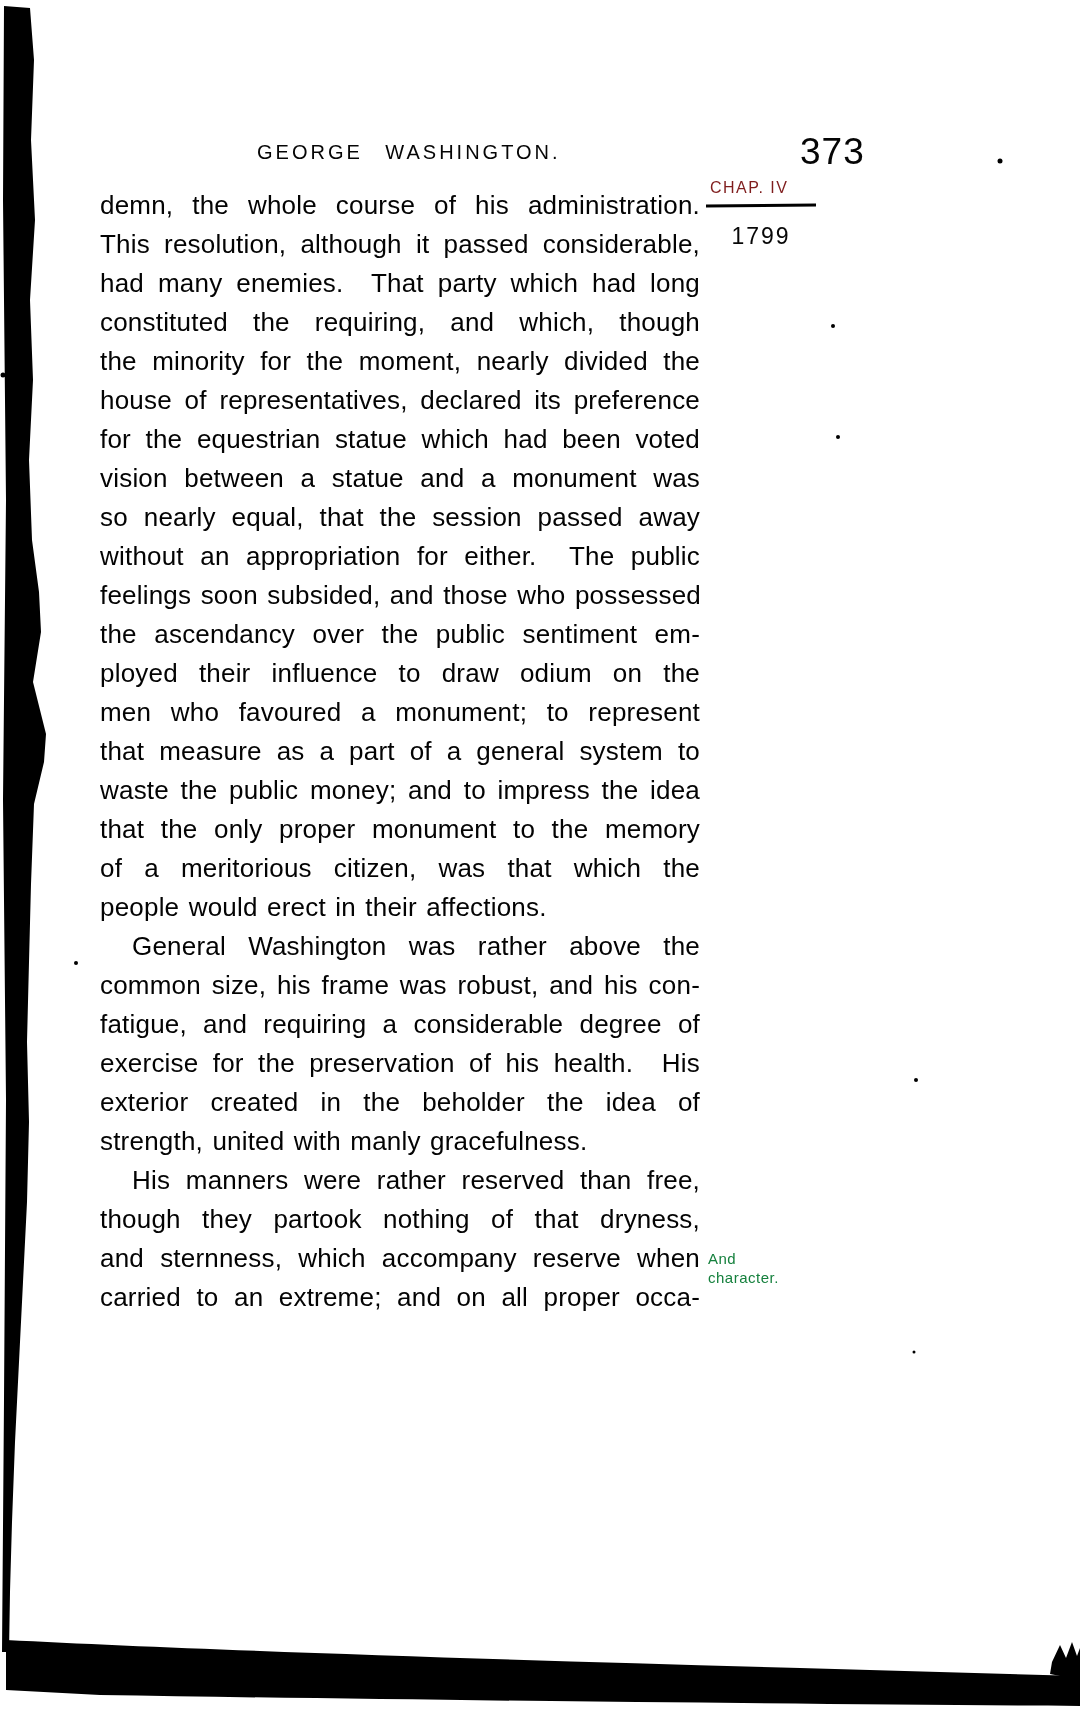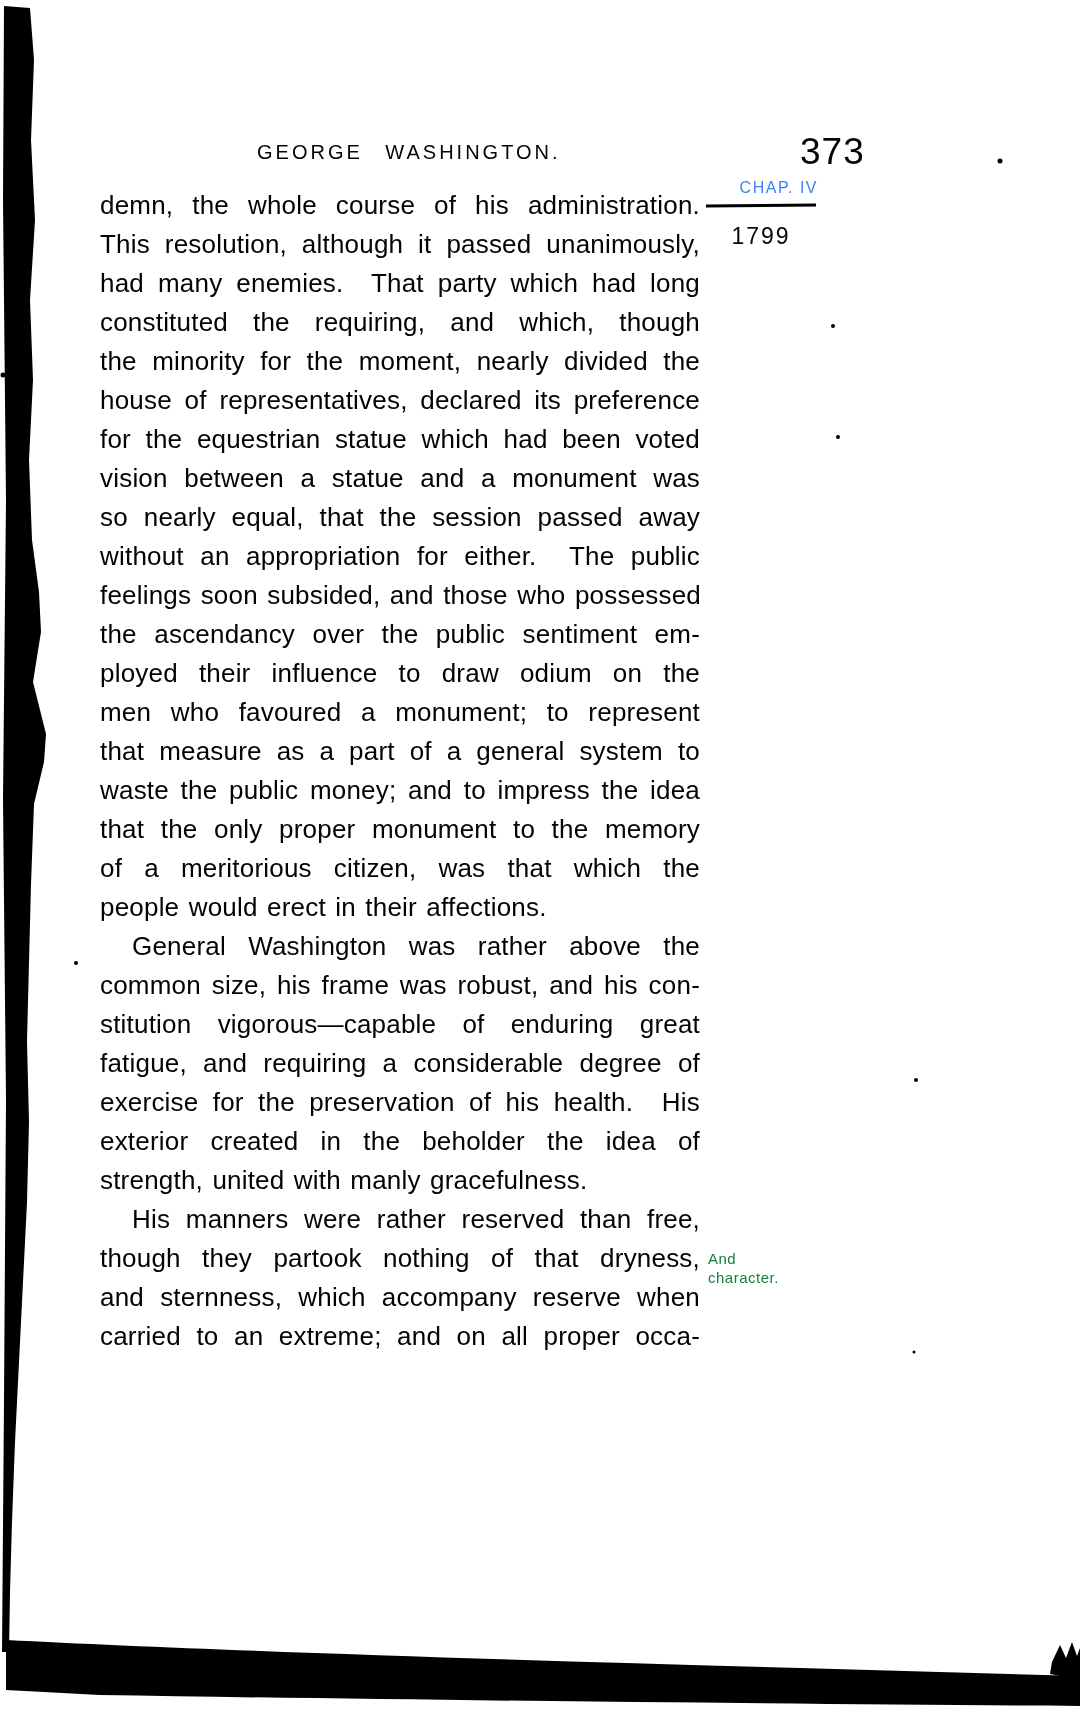--- a/index.html
+++ b/index.html
@@ -38,22 +38,21 @@
   .chap-block {
     position: absolute;
     left: 706px; top: 179px;
     width: 112px;
   }
   .chap-label {
     font-size: 16px;
     letter-spacing: 1.5px;
     white-space: nowrap;
     padding-left: 4px;
-    color: #3b82f6;
-    text-align: right;
+    color: #7f1d1d;
   }
   .chap-rule {
     margin-top: 7px;
     width: 110px;
     height: 3px;
     background: #000;
     transform: rotate(-0.6deg);
   }
   .chap-year {
     margin-top: 16px;
@@ -126,41 +125,40 @@
   <div class="page-number">373</div>
 
   <div class="chap-block">
     <div class="chap-label">CHAP. IV</div>
     <div class="chap-rule"></div>
     <div class="chap-year">1799</div>
   </div>
 
   <div class="body-text" id="body-text">
       <div class="line">demn, the whole course of his administration.</div>
-      <div class="line">This resolution, although it passed unanimously,</div>
+      <div class="line">This resolution, although it passed considerable,</div>
       <div class="line">had many enemies.&nbsp; That party which had long</div>
       <div class="line">constituted the requiring, and which, though</div>
       <div class="line">the minority for the moment, nearly divided the</div>
       <div class="line">house of representatives, declared its preference</div>
       <div class="line">for the equestrian statue which had been voted</div>
       <div class="line">vision between a statue and a monument was</div>
       <div class="line">so nearly equal, that the session passed away</div>
       <div class="line">without an appropriation for either.&nbsp; The public</div>
       <div class="line">feelings soon subsided, and those who possessed</div>
       <div class="line">the ascendancy over the public sentiment em-</div>
       <div class="line">ployed their influence to draw odium on the</div>
       <div class="line">men who favoured a monument; to represent</div>
       <div class="line">that measure as a part of a general system to</div>
       <div class="line">waste the public money; and to impress the idea</div>
       <div class="line">that the only proper monument to the memory</div>
       <div class="line">of a meritorious citizen, was that which the</div>
       <div class="line end">people would erect in their affections.</div>
       <div class="line indent">General Washington was rather above the</div>
       <div class="line">common size, his frame was robust, and his con-</div>
-      <div class="line">stitution vigorous—capable of enduring great</div>
       <div class="line">fatigue, and requiring a considerable degree of</div>
       <div class="line">exercise for the preservation of his health.&nbsp; His</div>
       <div class="line">exterior created in the beholder the idea of</div>
       <div class="line end">strength, united with manly gracefulness.</div>
       <div class="line indent">His manners were rather reserved than free,</div>
       <div class="line">though they partook nothing of that dryness,</div>
       <div class="line">and sternness, which accompany reserve when</div>
       <div class="line">carried to an extreme; and on all proper occa-</div>
     </div>
 

